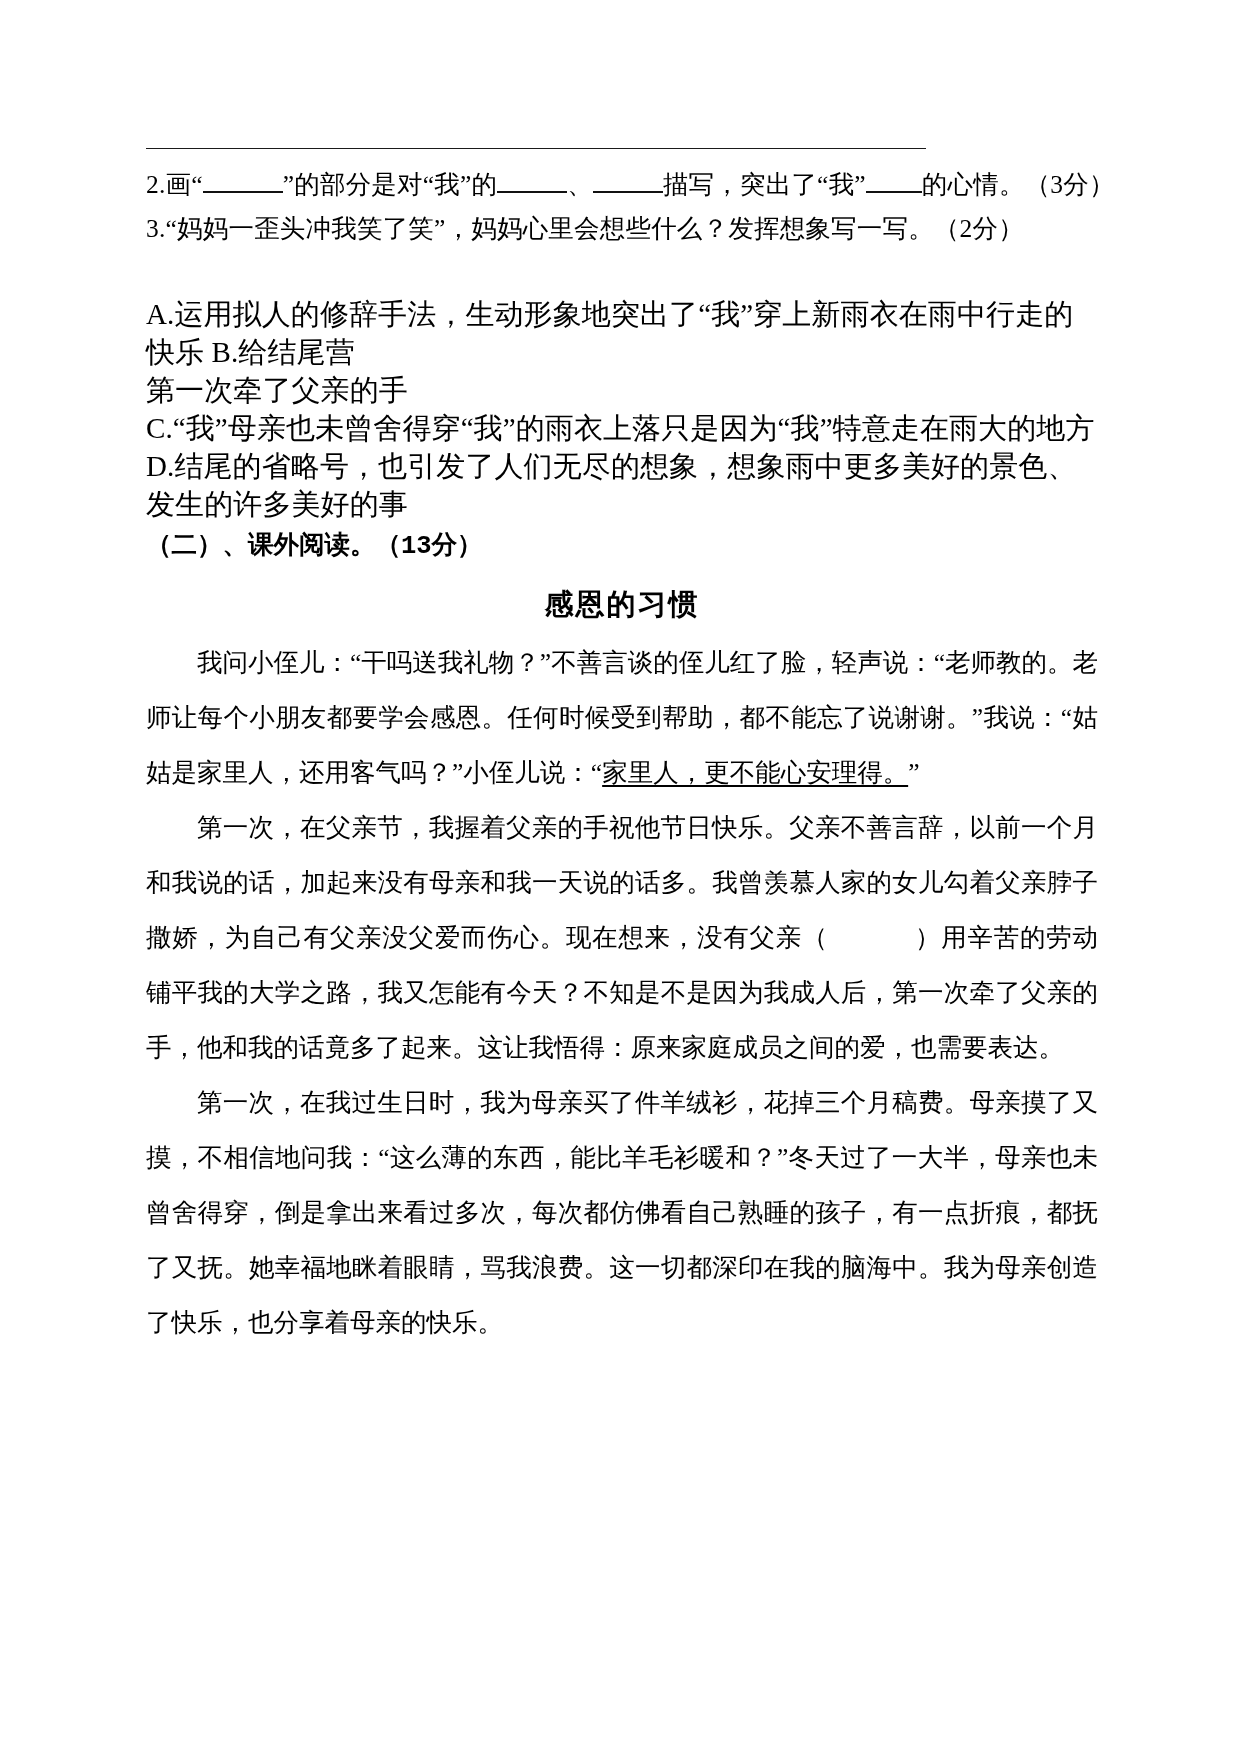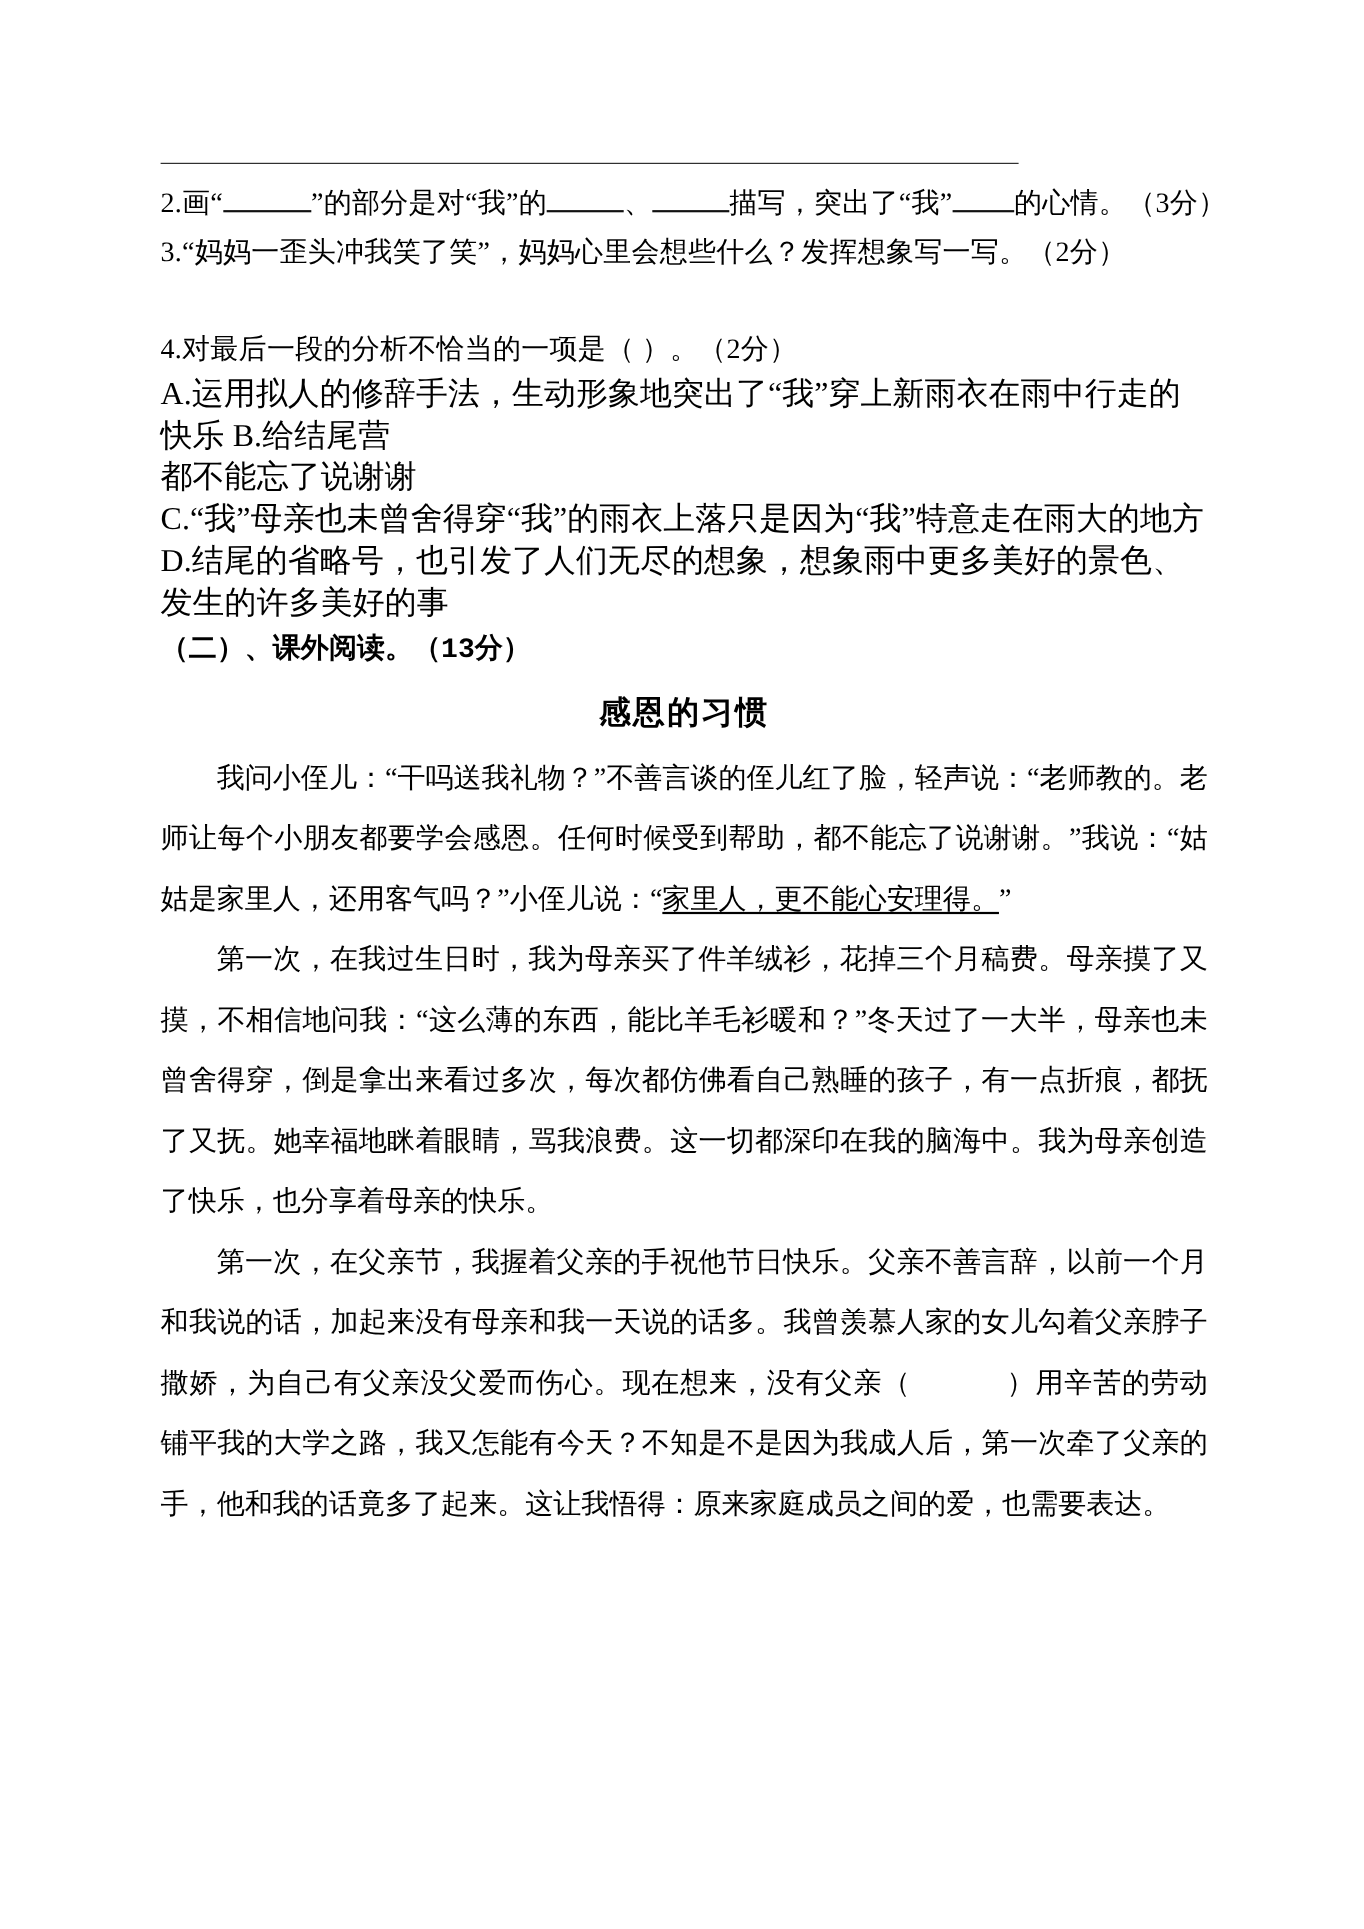--- a/index.html
+++ b/index.html
@@ -106,38 +106,37 @@
   <div class="content">
 
     <div class="rule"></div>
 
     <p class="qline"><span>2.画“</span><span class="blank b-lg"></span><span>”的部分是对“我”的</span><span class="blank b-md"></span><span>、</span><span class="blank b-md"></span><span>描写，突出了“我”</span><span class="blank b-sm"></span><span>的心情。（3分）</span></p>
 
     <p class="qline">3.“妈妈一歪头冲我笑了笑”，妈妈心里会想些什么？发挥想象写一写。（2分）</p>
 
     <div class="gap-med"></div>
 
-    <p class="qline">4.对最后一段的分析不恰当的一项是（    ）。（2分）</p>
 
     <p class="choice">A.运用拟人的修辞手法，生动形象地突出了“我”穿上新雨衣在雨中行走的快乐 B.给结尾营</p>
-    <p class="choice">都不能忘了说谢谢</p>
+    <p class="choice">第一次牵了父亲的手</p>
     <p class="choice">C.“我”母亲也未曾舍得穿“我”的雨衣上落只是因为“我”特意走在雨大的地方</p>
     <p class="choice">D.结尾的省略号，也引发了人们无尽的想象，想象雨中更多美好的景色、发生的许多美好的事</p>
 
     <p class="section-head">（二）、课外阅读。（13分）</p>
 
     <h2 class="article-title">感恩的习惯</h2>
 
 
     <p class="para"><span>我问小侄儿：“干吗送我礼物？”不善言谈的侄儿红了脸，轻声说：“老师教的。老师让每个小朋友都要学会感恩。任何时候受到帮助，都不能忘了说谢谢。”我说：“姑姑是家里人，还用客气吗？”小侄儿说：“</span><span class="u">家里人，更不能心安理得。</span><span>”</span></p>
 
 
+    <p class="para"><span>第一次，在父亲节，我握着父亲的手祝他节日快乐。父亲不善言辞，以前一个月和我说的话，加起来没有母亲和我一天说的话多。我曾羡慕人家的女儿勾着父亲脖子撒娇，为自己有父亲没父爱而伤心。现在想来，没有父亲（</span><span class="paren-blank"></span><span>）用辛苦的劳动铺平我的大学之路，我又怎能有今天？不知是不是因为我成人后，第一次牵了父亲的手，他和我的话竟多了起来。这让我悟得：原来家庭成员之间的爱，也需要表达。</span></p>
+
     <p class="para">第一次，在我过生日时，我为母亲买了件羊绒衫，花掉三个月稿费。母亲摸了又摸，不相信地问我：“这么薄的东西，能比羊毛衫暖和？”冬天过了一大半，母亲也未曾舍得穿，倒是拿出来看过多次，每次都仿佛看自己熟睡的孩子，有一点折痕，都抚了又抚。她幸福地眯着眼睛，骂我浪费。这一切都深印在我的脑海中。我为母亲创造了快乐，也分享着母亲的快乐。</p>
-
-    <p class="para"><span>第一次，在父亲节，我握着父亲的手祝他节日快乐。父亲不善言辞，以前一个月和我说的话，加起来没有母亲和我一天说的话多。我曾羡慕人家的女儿勾着父亲脖子撒娇，为自己有父亲没父爱而伤心。现在想来，没有父亲（</span><span class="paren-blank"></span><span>）用辛苦的劳动铺平我的大学之路，我又怎能有今天？不知是不是因为我成人后，第一次牵了父亲的手，他和我的话竟多了起来。这让我悟得：原来家庭成员之间的爱，也需要表达。</span></p>
 
     <p class="para"><span class="paren-blank"></span></p>
 
   </div>
 
   <div class="footer">- 3 -</div>
 
 </div>
 
 </body></html>

